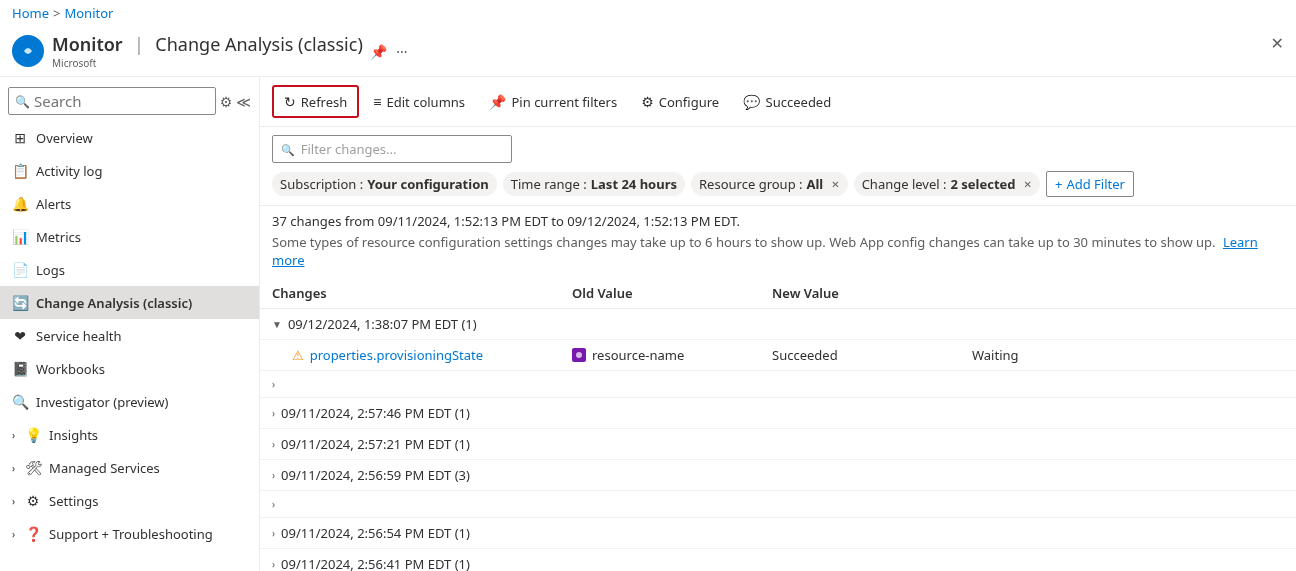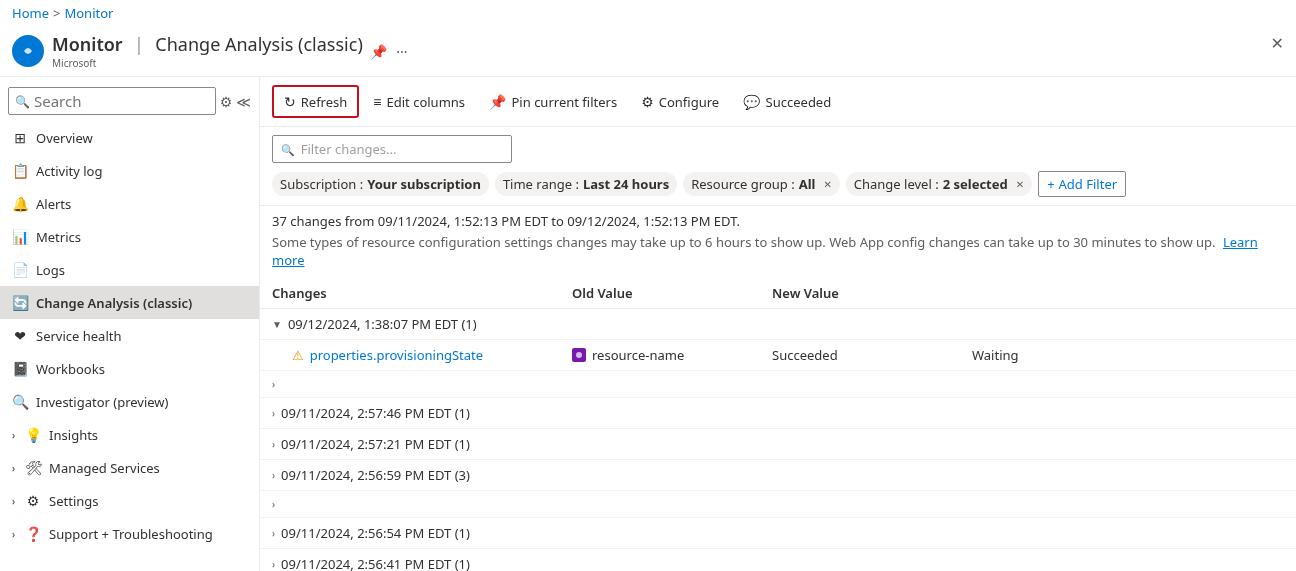--- a/index.html
+++ b/index.html
@@ -260,21 +260,21 @@
       </div>
 
       <div class="filter-area">
         <div class="filter-input-wrapper">
           <span style="font-size:11px;">🔍</span>
           <span>Filter changes...</span>
         </div>
         <div class="filter-tags" id="filter-tags-container">
             <div class="filter-tag">
               <span>Subscription : </span>
-              <span class="filter-tag-bold">Your subscription</span>
+              <span class="filter-tag-bold">Your configuration</span>
             </div>
             <div class="filter-tag">
               <span>Time range : </span>
               <span class="filter-tag-bold">Last 24 hours</span>
             </div>
             <div class="filter-tag">
               <span>Resource group : </span>
               <span class="filter-tag-bold">All</span>
               <span class="close">✕</span>
             </div>

